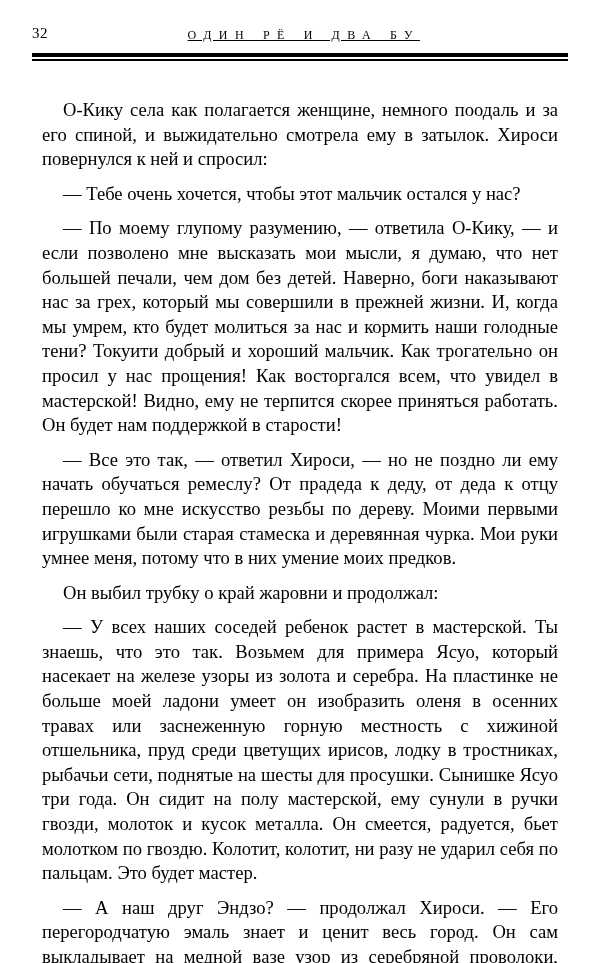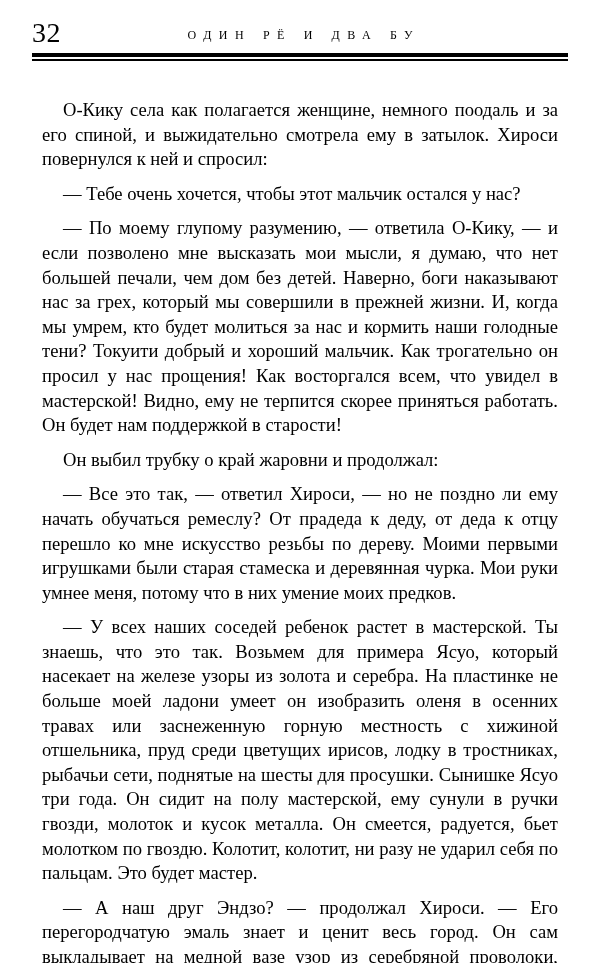--- a/index.html
+++ b/index.html
@@ -28,41 +28,42 @@
     position: absolute;
     left: 32px;
     right: 32px;
     top: 20px;
     height: 30px;
   }
   .folio {
     position: absolute;
     left: 0;
     top: 0;
-    font-size: 28px;
+    font-size: 15px;
     line-height: 26px;
     letter-spacing: 0.5px;
   }
   .running-head {
     position: absolute;
     left: 0;
     right: 0;
     top: 1px;
     text-align: center;
     font-size: 17px;
     line-height: 25px;
     letter-spacing: 7.5px;
     text-indent: 7.5px;
     font-variant: small-caps;
     text-transform: lowercase;
     white-space: nowrap;
   }
   
   .running-head {
     font-variant-caps: small-caps;
+    text-decoration: underline;
   }
 
   .rule-group {
     position: absolute;
     left: 32px;
     width: 536px;
     top: 53px;
   }
   .rule-thick {
     height: 4px;
@@ -107,19 +108,19 @@
   <div class="rule-group">
     <div class="rule-thick"></div>
     <div class="rule-gap"></div>
     <div class="rule-thin"></div>
   </div>
 
   <div class="body-text">
       <p>О-Кику села как полагается женщине, немного поодаль и за его спиной, и выжидательно смотрела ему в затылок. Хироси повернулся к ней и спросил:</p>
       <p>— Тебе очень хочется, чтобы этот мальчик остался у нас?</p>
       <p>— По моему глупому разумению, — ответила О-Кику, — и если позволено мне высказать мои мысли, я думаю, что нет большей печали, чем дом без детей. Наверно, боги наказывают нас за грех, который мы совершили в прежней жизни. И, когда мы умрем, кто будет молиться за нас и кормить наши голодные тени? Токуити добрый и хороший мальчик. Как трогательно он просил у нас прощения! Как восторгался всем, что увидел в мастерской! Видно, ему не терпится скорее приняться работать. Он будет нам поддержкой в старости!</p>
+      <p>— Все это так, — ответил Хироси, — но не поздно ли ему начать обучаться ремеслу? От прадеда к деду, от деда к отцу перешло ко мне искусство резьбы по дереву. Моими первыми игрушками были старая стамеска и деревянная чурка. Мои руки умнее меня, потому что в них умение моих предков.</p>
       <p>Он выбил трубку о край жаровни и продолжал:</p>
-      <p>— Все это так, — ответил Хироси, — но не поздно ли ему начать обучаться ремеслу? От прадеда к деду, от деда к отцу перешло ко мне искусство резьбы по дереву. Моими первыми игрушками были старая стамеска и деревянная чурка. Мои руки умнее меня, потому что в них умение моих предков.</p>
       <p>— У всех наших соседей ребенок растет в мастерской. Ты знаешь, что это так. Возьмем для примера Ясуо, который насекает на железе узоры из золота и серебра. На пластинке не больше моей ладони умеет он изобразить оленя в осенних травах или заснеженную горную местность с хижиной отшельника, пруд среди цветущих ирисов, лодку в тростниках, рыбачьи сети, поднятые на шесты для просушки. Сынишке Ясуо три года. Он сидит на полу мастерской, ему сунули в ручки гвозди, молоток и кусок металла. Он смеется, радуется, бьет молотком по гвоздю. Колотит, колотит, ни разу не ударил себя по пальцам. Это будет мастер.</p>
       <p>— А наш друг Эндзо? — продолжал Хироси. — Его перегородчатую эмаль знает и ценит весь город. Он сам выкладывает на медной вазе узор из серебряной проволоки, такой легкий и тонкий, что дуновение ветра могло бы его унести.</p>
     </div>
 
 </div>
 
 </body></html>

